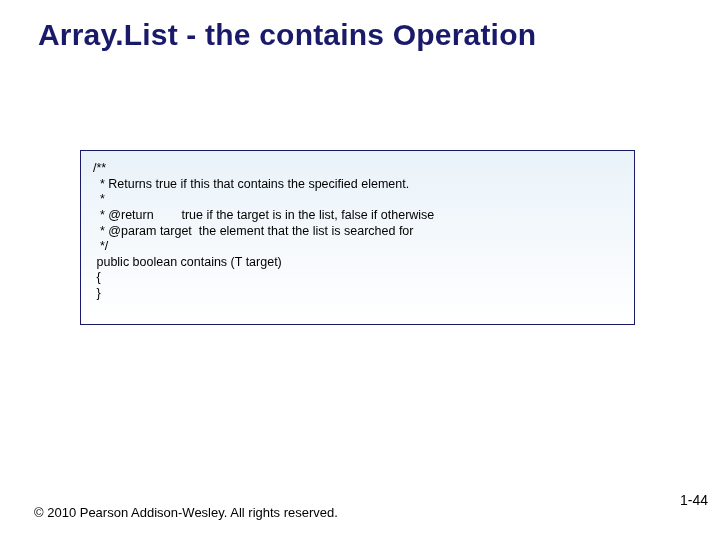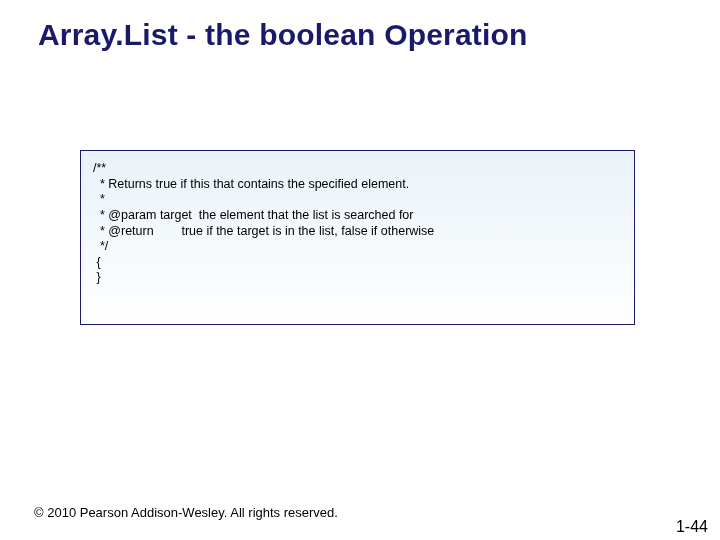--- a/index.html
+++ b/index.html
@@ -49,39 +49,40 @@
   .footer-left {
     position: absolute;
     left: 34px;
     bottom: 20px;
     font-size: 13px;
     color: #000000;
   }
   .footer-right {
     position: absolute;
     right: 12px;
-    bottom: 4px;
-    font-size: 16px;
+    bottom: 32px;
+    font-size: 14px;
     color: #000;
   }
 </style>
 </head>
 <body>
 
 <div class="slide">
 
-  <div class="title">Array.List - the boolean Operation</div>
+  <div class="title">Array.List - the contains Operation</div>
 
   <div class="code-box">
     <div class="line">/**</div>
     <div class="line">  * Returns true if this that contains the specified element.</div>
     <div class="line">  *</div>
+    <div class="line">  * @return        true if the target is in the list, false if otherwise</div>
     <div class="line">  * @param target  the element that the list is searched for</div>
-    <div class="line">  * @return        true if the target is in the list, false if otherwise</div>
     <div class="line">  */</div>
+    <div class="line"> public boolean contains (T target)</div>
     <div class="line"> {</div>
     <div class="line"> }</div>
   </div>
 
   <div class="footer-left">© 2010 Pearson Addison-Wesley. All rights reserved.</div>
   <div class="footer-right">1-44</div>
 
 </div>
 
 </body></html>

